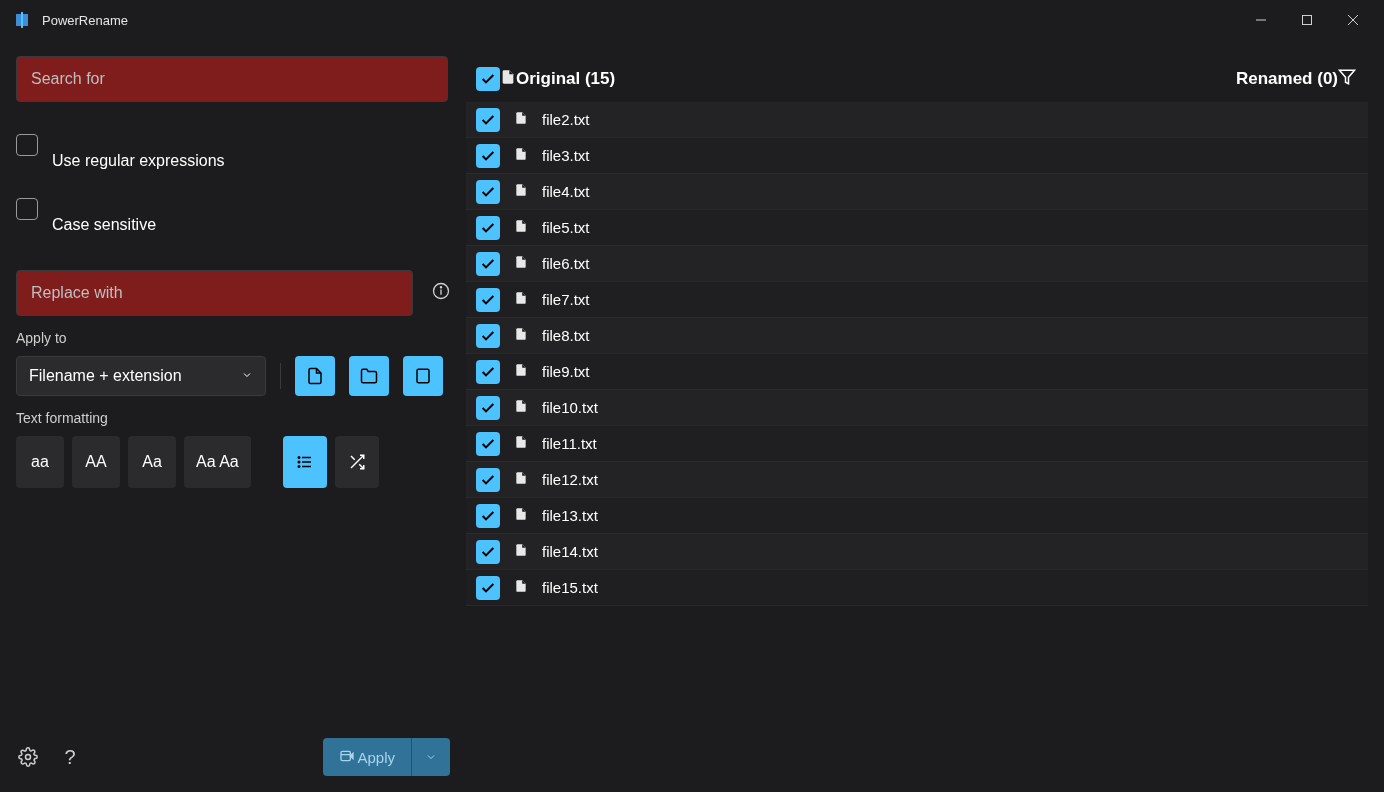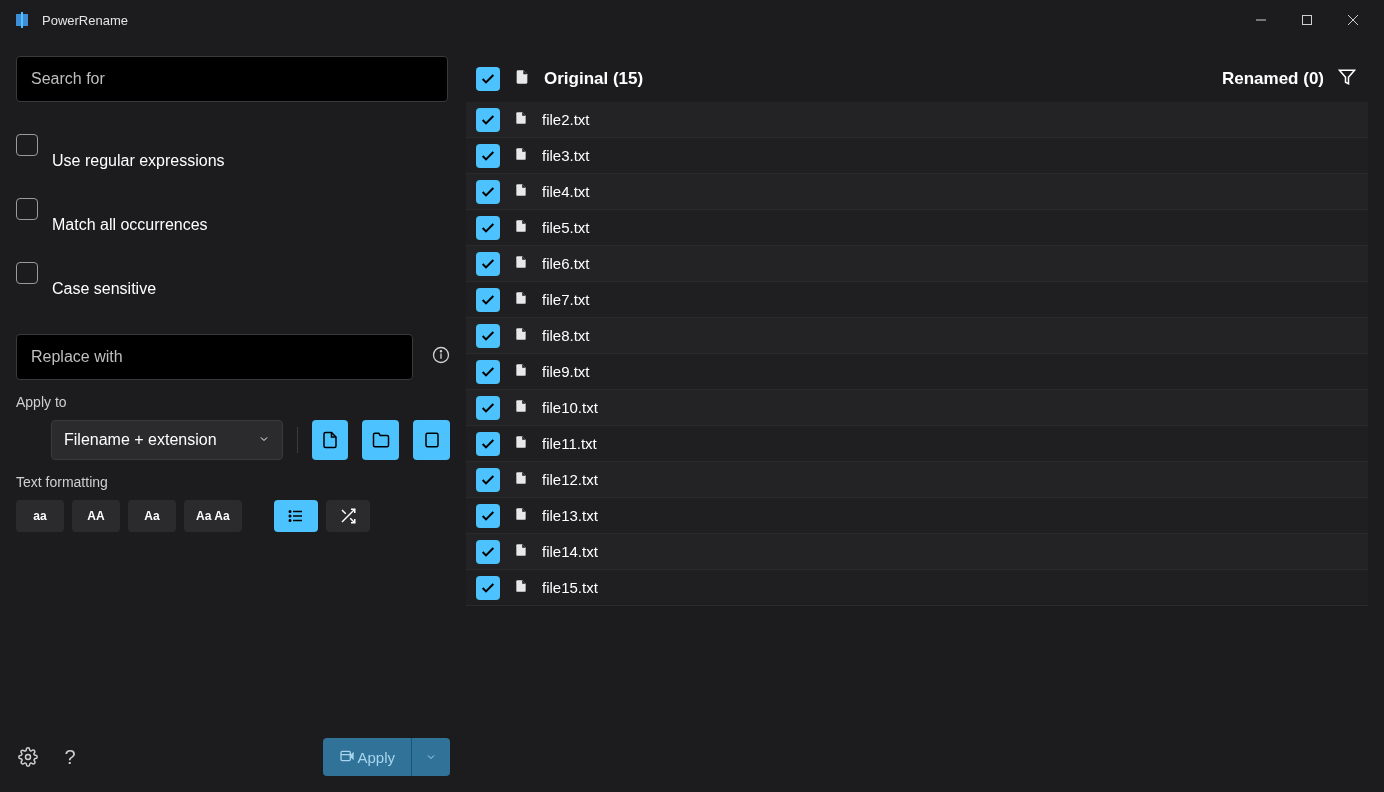--- a/index.html
+++ b/index.html
@@ -42,21 +42,21 @@
 }
 .sidebar {
   width: 466px;
   padding: 16px;
   display: flex;
   flex-direction: column;
 }
 .text-input {
   width: 432px;
   height: 46px;
-  background: #000000;
+  background: #7f1d1d;
   border: none;
   border-radius: 4px;
   color: #fff;
   padding: 0 14px;
   font-size: 16px;
   outline: none;
   border: 1px solid #3a3a3c;
 }
 .text-input::placeholder { color: #bfbfbf; }
 .replace-row { display:flex; align-items:center; gap:19px; margin-top: 36px; }
@@ -68,47 +68,47 @@
   margin-top: 14px;
 }
 .checkbox {
   width: 22px; height: 22px;
   border: 1.5px solid #9a9a9a;
   border-radius: 4px;
   background: transparent;
 }
 .checkbox-label { font-size: 16px; color: #ffffff; margin-top: 32px; }
 .section-label { font-size: 14px; color: #cfcfcf; margin-top: 14px; }
-.apply-row { display:flex; align-items:center; gap: 14px; margin-top: 10px; margin-left: 35px; }
+.apply-row { display:flex; align-items:center; gap: 14px; margin-top: 10px; }
 .select {
   width: 250px; height: 40px;
   background: #2b2b2d;
   border: 1px solid #3a3a3c;
   border-radius: 4px;
   display: flex; align-items: center; justify-content: space-between;
   padding: 0 12px;
   font-size: 16px;
 }
 .divider-v { width:1px; height:26px; background:#3a3a3c; }
 .icon-btn {
   width: 40px; height: 40px;
   border-radius: 4px;
   background: #2b2b2d;
   display: flex; align-items:center; justify-content:center;
 }
 .icon-btn.active { background: #4cc2ff; color: #000; }
 .format-row { display:flex; gap:8px; margin-top:10px; align-items:center; }
 .format-btn {
-  height: 32px;
+  height: 52px;
   min-width: 48px;
   padding: 0 12px;
   border-radius: 4px;
   background: #2b2b2d;
   display:flex; align-items:center; justify-content:center;
-  font-size: 12px; font-weight: 700;
+  font-size: 16px; font-weight: 400;
 }
 .format-btn.active { background: #4cc2ff; color:#000; }
 .spacer { flex: 1; }
 .footer {
   display: flex; align-items: center;
   gap: 18px;
   padding-top: 10px;
 }
 .footer-icon { color:#cfcfcf; width:24px; height:24px; display:flex; align-items:center; justify-content:center; font-size:18px; }
 .apply-split {
@@ -134,21 +134,21 @@
 }
 .content {
   flex: 1;
   padding: 16px 16px 16px 0;
   display: flex; flex-direction: column;
 }
 .list-header {
   height: 46px;
   display: flex; align-items: center;
   padding: 0 12px 0 10px;
-  gap: 14px;
+  gap: 0;
   font-size: 17px; font-weight: 600;
 }
 .checkbox-filled {
   width: 24px; height: 24px;
   background: #4cc2ff;
   border-radius: 4px;
   display:flex; align-items:center; justify-content:center;
   color: #000;
 }
 .file-icon { color:#e8e8e8; }
@@ -198,24 +198,20 @@
   </div>
 </div>
 
 <div class="main">
   <div class="sidebar">
     <input class="text-input" placeholder="Search for" style="">
 
     <div class="checkbox-row" style="margin-top:18px;">
       <div class="checkbox"></div>
       <div class="checkbox-label">Use regular expressions</div>
-    </div>
-    <div class="checkbox-row">
-      <div class="checkbox"></div>
-      <div class="checkbox-label">Match all occurrences</div>
     </div>
     <div class="checkbox-row">
       <div class="checkbox"></div>
       <div class="checkbox-label">Case sensitive</div>
     </div>
 
     <div class="replace-row">
       <input class="text-input" placeholder="Replace with" style="">
       <div class="info-icon">
         <svg width="18" height="18" viewBox="0 0 24 24" fill="none" stroke="currentColor" stroke-width="1.8">

